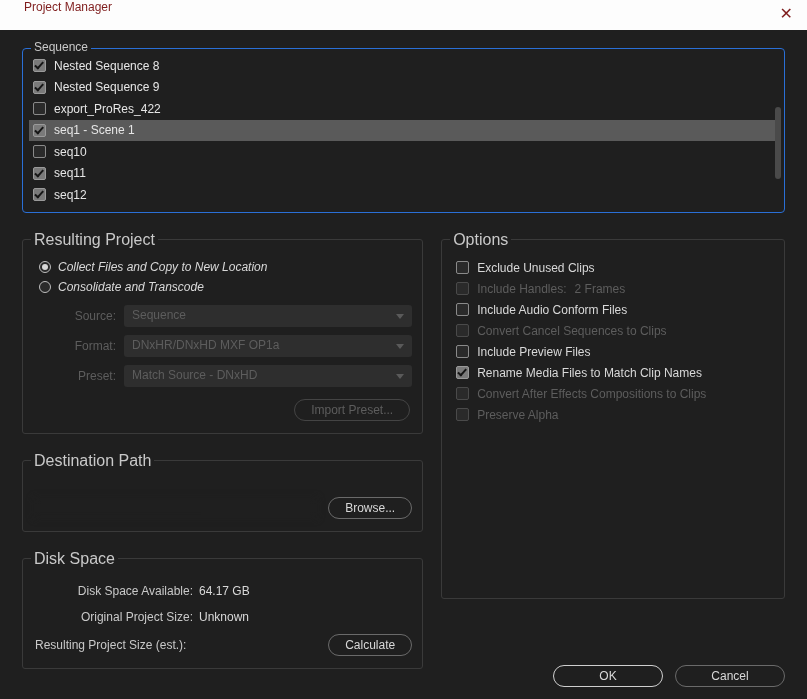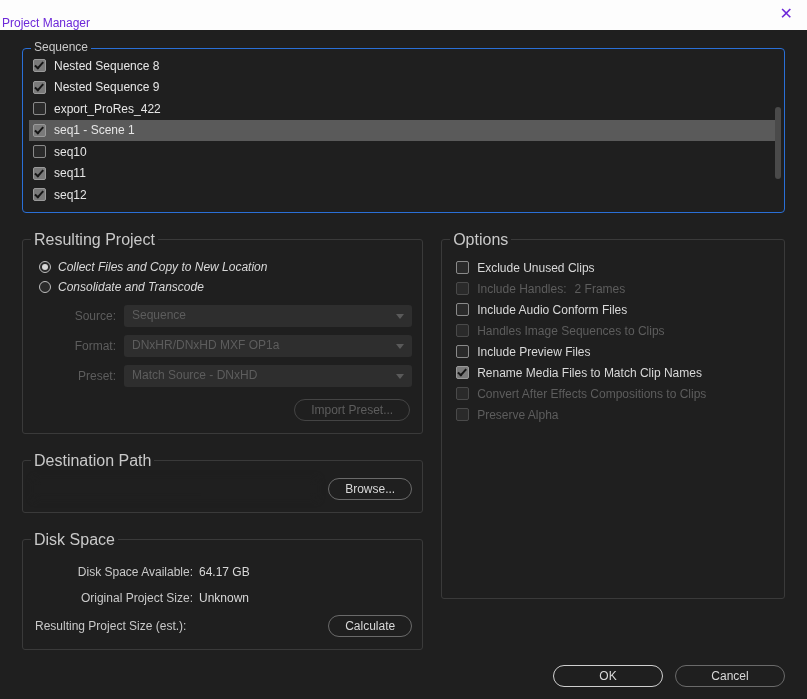--- a/index.html
+++ b/index.html
@@ -8,24 +8,24 @@
     height: 699px;
     background: #1f1f1f;
     font-family: "Segoe UI", Tahoma, sans-serif;
     font-size: 12px;
     color: #d8d8d8;
     overflow: hidden;
   }
   .titlebar {
     height: 30px;
     background: #fdfdfd;
-    color: #6d28d9;
+    color: #7f1d1d;
     display: flex;
-    align-items: flex-end;
-    padding: 0 2px;
+    align-items: flex-start;
+    padding: 0 24px;
     position: relative;
   }
   .titlebar .title { font-size: 12px; }
   .titlebar .close {
     position: absolute;
     right: 8px;
     top: 2px;
     font-size: 16px;
     font-weight: 300;
     cursor: pointer;
@@ -143,21 +143,21 @@
   .btn.disabled { color:#5d5d5d; border-color:#444; cursor:default; }
   .btn-row-right { display:flex; justify-content:flex-end; margin-top:12px; margin-right:2px; }
 
   
   .opt-row { display:flex; align-items:center; height:20px; margin:1px 0 1px 4px; }
   .opt-row.disabled { color:#5d5d5d; }
   .opt-row.disabled .chk { border-color:#4a4a4a; }
   .opt-row .opt-extra { margin-left:8px; color:#5d5d5d; }
 
   
-  .dest-inner { display:flex; align-items:center; gap:10px; margin-top:0; }
+  .dest-inner { display:flex; align-items:center; gap:10px; margin-top:19px; }
   .dest-path {
     flex:1; height:22px; background:#1f1f1f; border-radius:3px; color:#1f1f1f;
     filter: blur(3px); overflow:hidden; white-space:nowrap; padding:3px 6px;
   }
 
   
   .ds-row { display:flex; align-items:center; height:22px; margin-top:4px; }
   .ds-label { width:160px; text-align:right; color:#c9c9c9; margin-right:6px; }
   .ds-value { color:#d8d8d8; }
   .ds-action { margin-left:auto;text-decoration:underline; }
@@ -285,21 +285,21 @@
               <span class="chk"></span>
               <span>Include Handles:</span>
               <span class="opt-extra">2 Frames</span>
             </div>
             <div class="opt-row">
               <span class="chk"></span>
               <span>Include Audio Conform Files</span>
             </div>
             <div class="opt-row disabled">
               <span class="chk"></span>
-              <span>Handles Image Sequences to Clips</span>
+              <span>Convert Cancel Sequences to Clips</span>
             </div>
             <div class="opt-row">
               <span class="chk"></span>
               <span>Include Preview Files</span>
             </div>
             <div class="opt-row">
               <span class="chk checked"></span>
               <span>Rename Media Files to Match Clip Names</span>
             </div>
             <div class="opt-row disabled">

